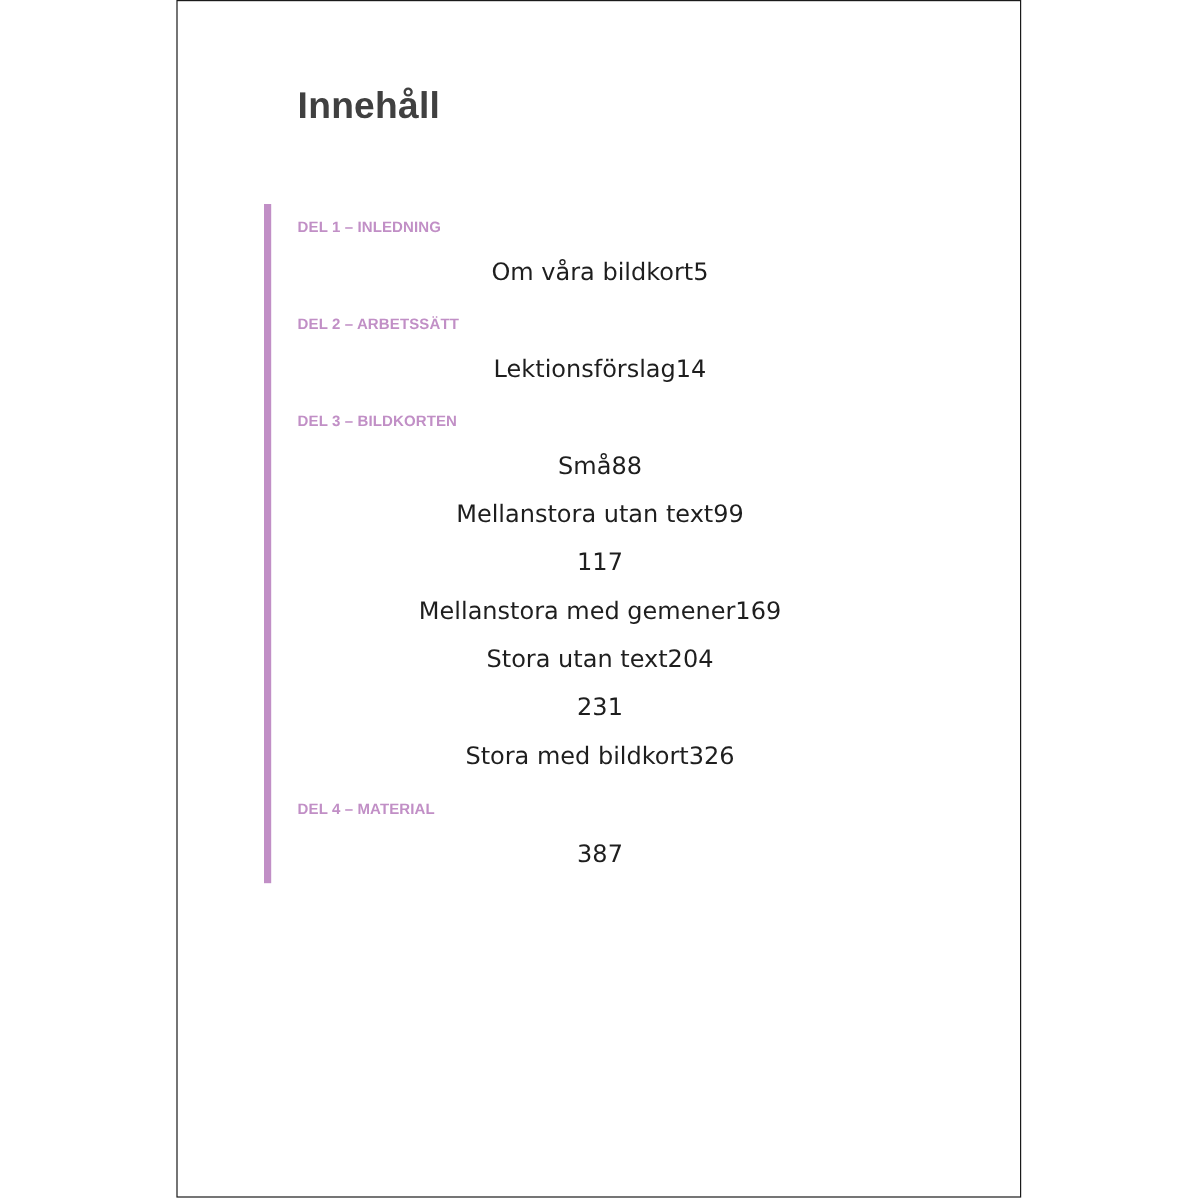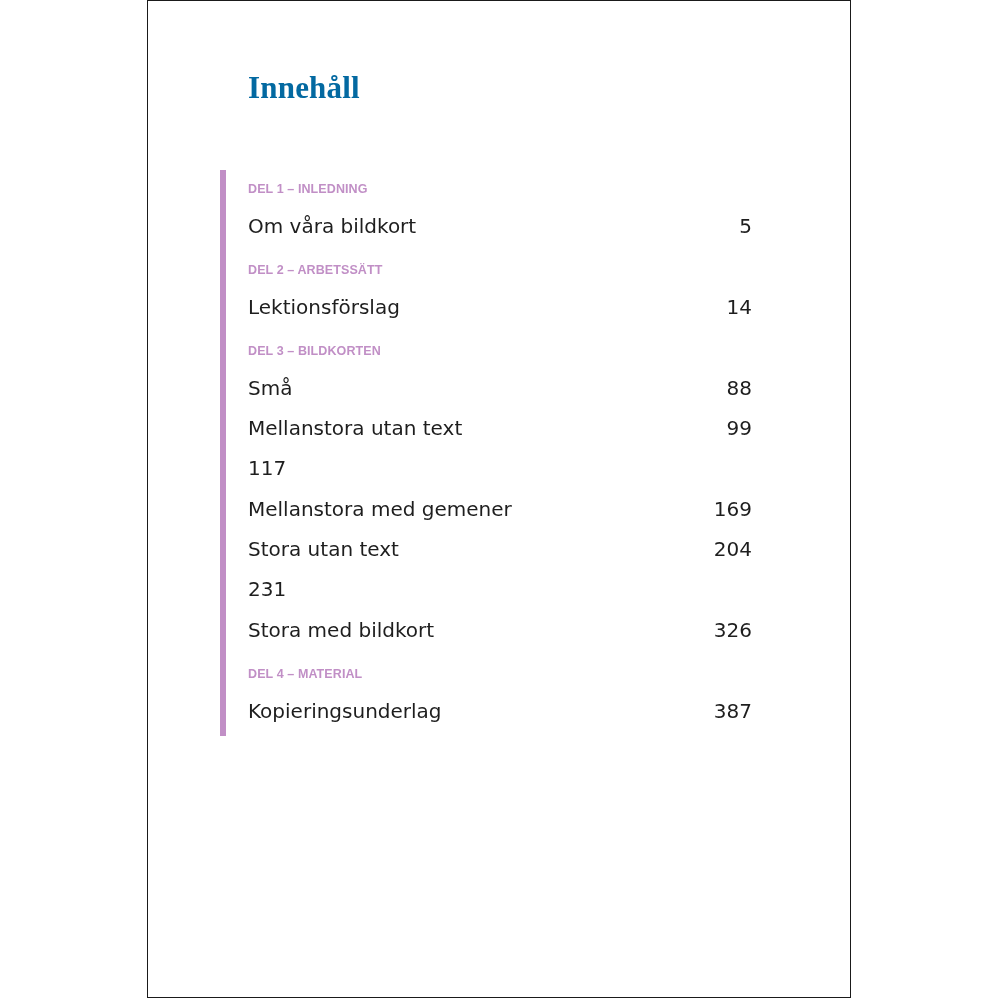--- a/index.html
+++ b/index.html
@@ -1,22 +1,22 @@
 <!DOCTYPE html>
 <html><head>
 <meta charset="utf-8">
 <style>
   html, body { margin:0; padding:0; background:#fff; }
   body { width:1000px; height:1000px; position:relative; overflow:hidden; font-family:"DejaVu Sans", sans-serif; }
   .page { position:absolute; left:147px; top:0; width:704px; height:998px; border:1.5px solid #1a1a1a; box-sizing:border-box; background:#fff; }
-  .title { position:absolute; left:248px; top:70px; font-family:Liberation Serif, serif; font-weight:bold; font-size:31px; color:#0369a1; letter-spacing:0.2px; }
+  .title { position:absolute; left:248px; top:70px; font-family:Liberation Sans, sans-serif; font-weight:bold; font-size:31px; color:#404040; letter-spacing:0.2px; }
   .bar { position:absolute; left:220px; top:170px; width:6px; height:566px; background:#c18fc6; }
   .toc { position:absolute; left:248px; top:170px; width:504px; }
   .sec { font-family:"Liberation Sans", sans-serif; font-weight:bold; font-size:12.5px; color:#c18fc6; height:0; position:absolute; left:0; letter-spacing:0.1px; }
-  .row { position:absolute; left:0; width:504px; display:flex; justify-content:space-between; font-family:"DejaVu Sans", sans-serif; font-size:20px; color:#1e1e1e; }
+  .row { position:absolute; left:0; width:504px; display:flex; justify-content:center; font-family:"DejaVu Sans", sans-serif; font-size:20px; color:#1e1e1e; }
   .row .lbl { }
   .row .pg { text-align:right; }
 </style>
 </head>
 <body>
 
 <div class="page"></div>
 <div class="title">Innehåll</div>
 <div class="bar"></div>
 
@@ -56,16 +56,15 @@
   <div class="row" style="top:407px">
       <span class="pg">231</span>
     </div>
   <div class="row" style="top:448px">
       <span class="lbl">Stora med bildkort</span>
       <span class="pg">326</span>
     </div>
 
   <div class="sec" style="top:497px">DEL 4 – MATERIAL</div>
   <div class="row" style="top:529px">
-      <span class="lbl">Kopieringsunderlag</span>
       <span class="pg">387</span>
     </div>
 </div>
 
 </body></html>

